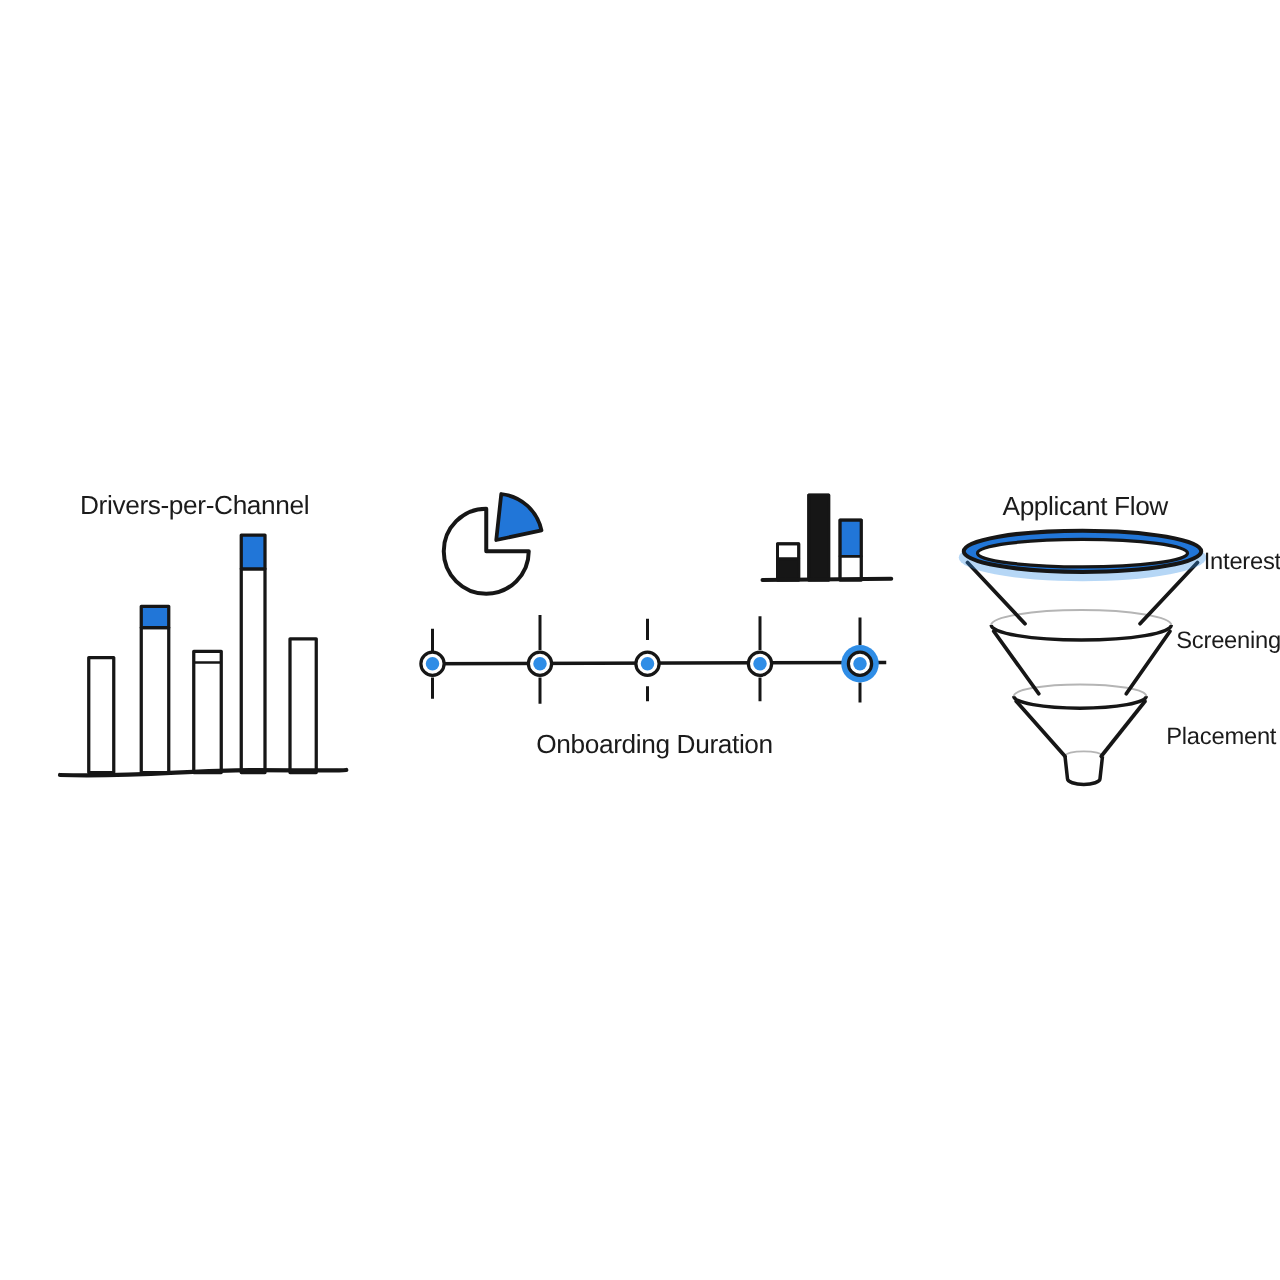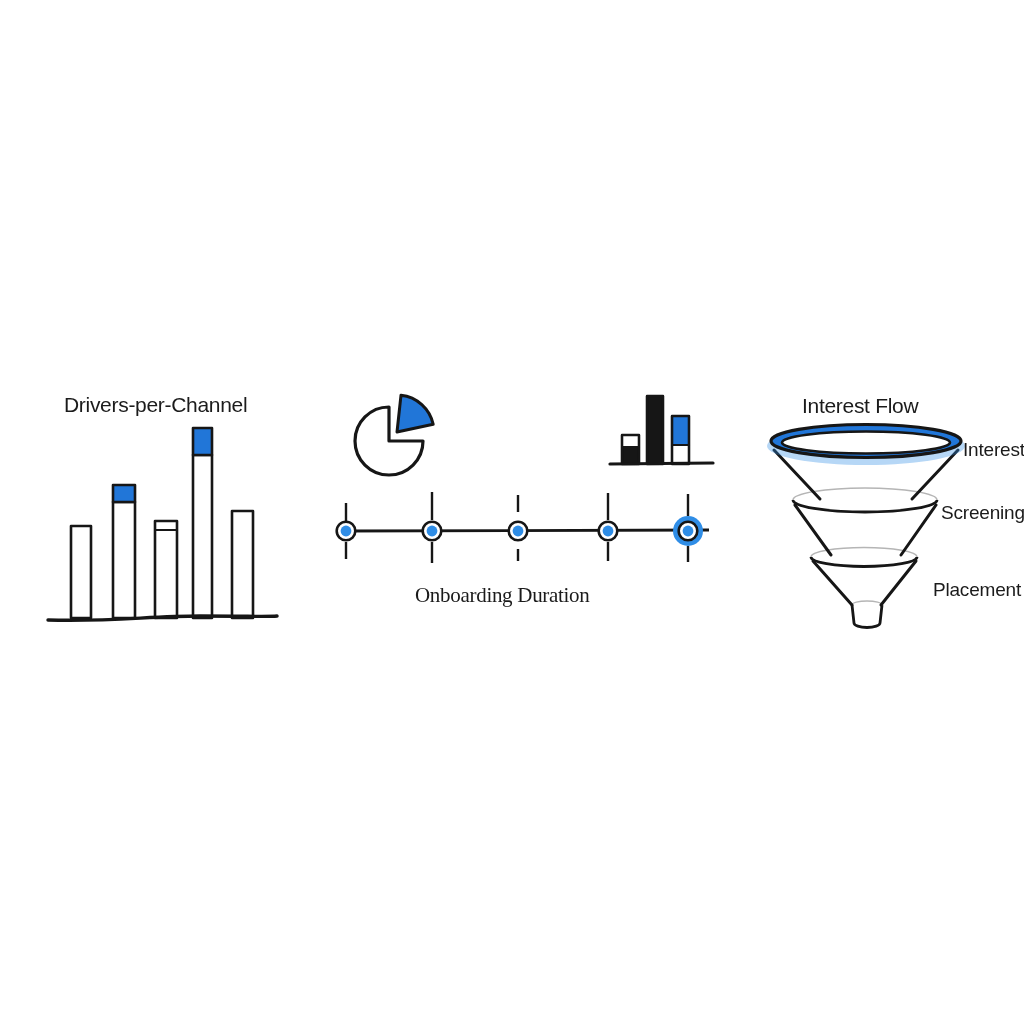--- a/index.html
+++ b/index.html
@@ -2,21 +2,21 @@
 <html><head>
 <meta charset="utf-8">
 <style>
   html,body{margin:0;padding:0;background:#ffffff;}
   #canvas{position:relative;width:1024px;height:996px;background:#ffffff;overflow:hidden;
           font-family:"Liberation Sans", sans-serif;text-align:right;}
   #scene{position:absolute;left:0;top:0;width:1024px;height:1024px;}
   .t{position:absolute;margin:0;font-weight:400;font-size:21px;line-height:25px;
      color:#1b1b1b;letter-spacing:-0.3px;white-space:nowrap;}
   #t-left{left:64px;top:392px;}
-  #t-mid{left:415px;top:583px;font-family:Liberation Serif, serif;}
+  #t-mid{left:429px;top:583px;}
   #t-right{left:802px;top:393px;}
   .stage{position:absolute;font-size:19px;line-height:22px;color:#1b1b1b;
          letter-spacing:-0.2px;white-space:nowrap;}
   #lbl-interest{left:963px;top:439px;}
   #lbl-screening{left:941px;top:502px;}
   #lbl-placement{left:933px;top:557px;margin-top:22px;}
 </style>
 </head>
 <body>
 
@@ -87,19 +87,19 @@
         <line x1="813" y1="561" x2="852" y2="605" stroke="#161616" stroke-width="3" stroke-linecap="round"></line>
         <line x1="916" y1="561" x2="881" y2="605" stroke="#161616" stroke-width="3" stroke-linecap="round"></line>
         <ellipse cx="866" cy="446" rx="99" ry="19" fill="#2f8de6" opacity="0.35"></ellipse>
         <ellipse cx="866" cy="441" rx="95" ry="16.5" fill="#2176d8" stroke="#161616" stroke-width="3.2"></ellipse>
         <ellipse cx="866" cy="442.5" rx="84" ry="11" fill="#fff" stroke="#161616" stroke-width="2.6"></ellipse>
       </g>
   </svg>
 
   <h2 class="t" id="t-left">Drivers-per-Channel</h2>
   <h2 class="t" id="t-mid">Onboarding Duration</h2>
-  <h2 class="t" id="t-right">Interest Flow</h2>
+  <h2 class="t" id="t-right">Applicant Flow</h2>
 
   <div class="stage" id="lbl-interest">Interest</div>
   <div class="stage" id="lbl-screening">Screening</div>
   <div class="stage" id="lbl-placement">Placement</div>
 
 </div>
 
 </body></html>

